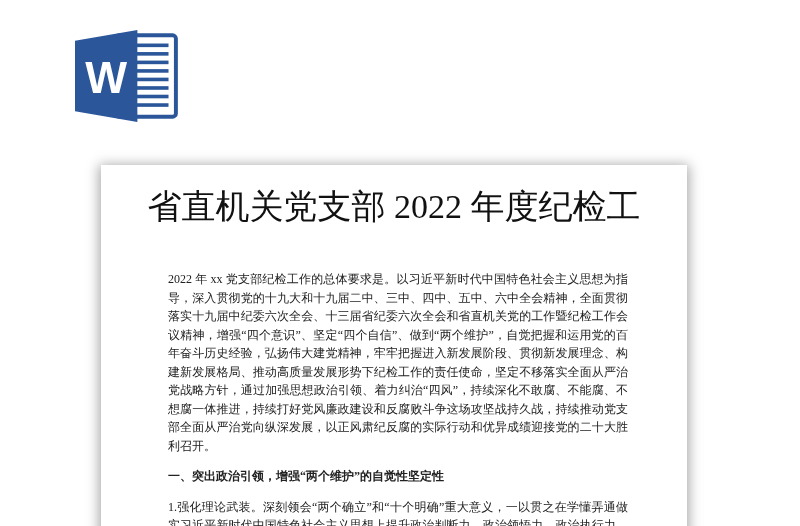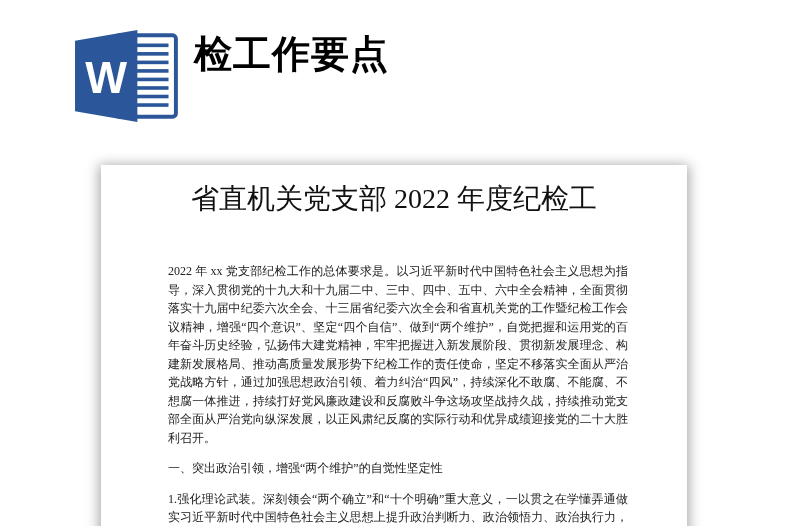--- a/index.html
+++ b/index.html
@@ -42,38 +42,38 @@
   .page-preview {
     position: absolute;
     left: 101px;
     top: 165px;
     width: 586px;
     height: 430px;
     background: #ffffff;
     box-shadow: 0 2px 12px 2px rgba(0, 0, 0, 0.35);
   }
   .doc-title {
-    padding-top: 6px;
+    padding-top: 14px;
     text-align: center;
-    font-size: 28px;
+    font-size: 34px;
     line-height: 56px;
     color: #111111;
     font-weight: 400;
   }
   .doc-title .t-line { display: block; }
 
   .doc-body {
     margin: 35px 47px 0 55px;
     font-size: 12px;
     line-height: 18.5px;
     color: #212121;
     text-align: justify;
   }
   .doc-body p { margin: 12px; }
-  .doc-body p.heading { font-weight: 400; }
+  .doc-body p.heading { font-weight: 700; }
 </style>
 </head>
 <body>
 
 <div class="header">
   <svg class="file-icon" viewBox="0 0 64 56" aria-hidden="true">
 
     <rect x="25" y="3.2" width="36.5" height="49.6" rx="2" fill="#ffffff" stroke="#2B579A" stroke-width="2.4"></rect>
     <g fill="#2B579A">
       <rect x="30" y="8.2" width="27" height="2.2"></rect>
@@ -84,21 +84,20 @@
       <rect x="30" y="34.2" width="27" height="2.2"></rect>
       <rect x="30" y="39.4" width="27" height="2.2"></rect>
       <rect x="30" y="44.6" width="27" height="2.2"></rect>
     </g>
 
     <polygon points="0,6.5 38,0 38,56 0,49.5" fill="#2B579A"></polygon>
     <text x="19" y="38.5" text-anchor="middle" fill="#ffffff" font-family="Liberation Sans, DejaVu Sans, sans-serif" font-size="27" font-weight="700">W</text>
   </svg>
 
   <h1 class="header-title">
-    <span class="t-line">检工作要点</span>
   </h1>
 </div>
 
 <div class="page-preview">
   <div class="doc-title">
     <span class="t-line">省直机关党支部 2022 年度纪检工</span>
   </div>
 
   <div class="doc-body">
     <p class="body">2022 年 xx 党支部纪检工作的总体要求是。以习近平新时代中国特色社会主义思想为指导，深入贯彻党的十九大和十九届二中、三中、四中、五中、六中全会精神，全面贯彻落实十九届中纪委六次全会、十三届省纪委六次全会和省直机关党的工作暨纪检工作会议精神，增强“四个意识”、坚定“四个自信”、做到“两个维护”，自觉把握和运用党的百年奋斗历史经验，弘扬伟大建党精神，牢牢把握进入新发展阶段、贯彻新发展理念、构建新发展格局、推动高质量发展形势下纪检工作的责任使命，坚定不移落实全面从严治党战略方针，通过加强思想政治引领、着力纠治“四风”，持续深化不敢腐、不能腐、不想腐一体推进，持续打好党风廉政建设和反腐败斗争这场攻坚战持久战，持续推动党支部全面从严治党向纵深发展，以正风肃纪反腐的实际行动和优异成绩迎接党的二十大胜利召开。</p>

